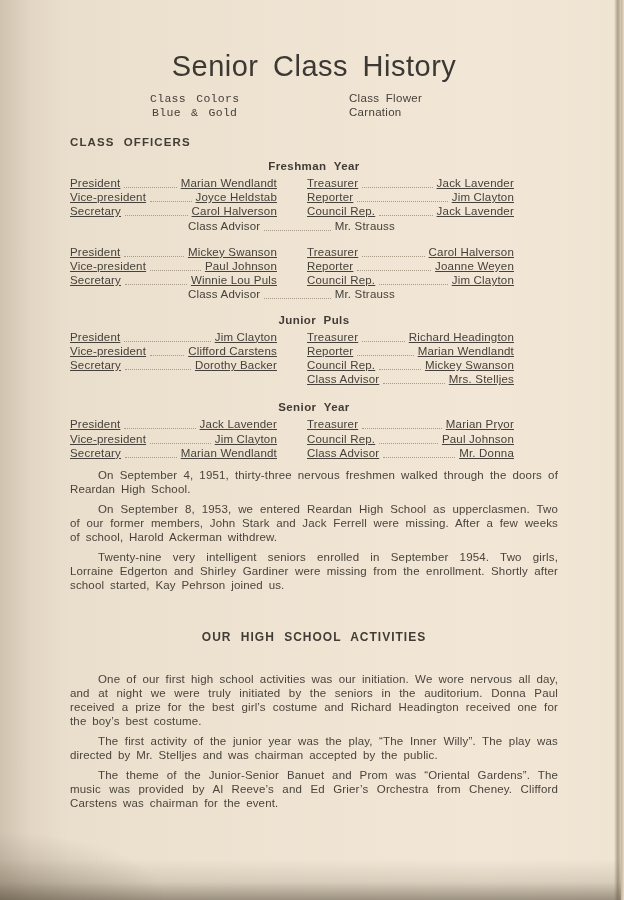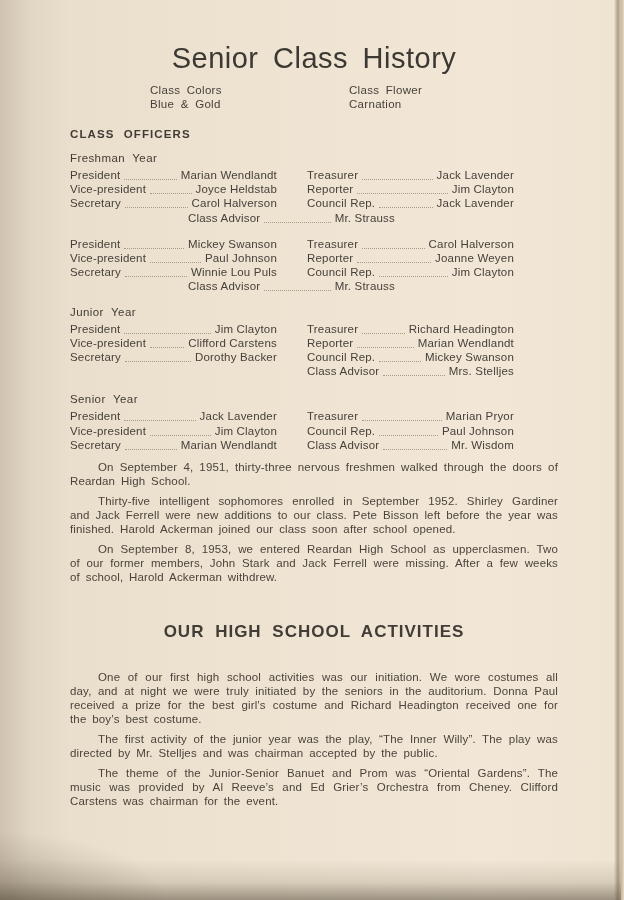--- a/index.html
+++ b/index.html
@@ -19,58 +19,58 @@
   }
   .edge-line{
     position:absolute;top:0;bottom:0;right:3px;width:7px;
     background:linear-gradient(90deg, rgba(0,0,0,0), rgba(104,88,66,0.50) 55%, rgba(104,88,66,0.18));
   }
   .edge-strip{
     position:absolute;top:0;bottom:0;right:0;width:3px;
     background:linear-gradient(90deg,#c4b49a,#e7dbc5);
   }
   .content{
-    position:absolute;left:70px;top:0;width:488px;height:684px;
+    position:absolute;left:70px;top:8px;width:488px;height:684px;
   }
   .title{
     margin-top:42px;text-align:center;
     font-size:29px;font-weight:400;letter-spacing:0.5px;word-spacing:6px;
     color:#3c3833;
   }
   .colors-row{position:relative;height:29px;margin-top:9px;font-size:11.5px;line-height:13.5px;}
-  .colors-left{position:absolute;left:80px;top:0;text-align:left;letter-spacing:0.3px;word-spacing:3px;}
+  .colors-left{position:absolute;left:80px;top:0;text-align:center;letter-spacing:0.3px;word-spacing:3px;font-family:Liberation Mono, monospace;}
   .colors-right{position:absolute;left:279px;top:0;width:92px;text-align:left;letter-spacing:0.3px;word-spacing:3px;}
   .officers-heading{
     margin-top:15px;
     font-size:11.5px;font-weight:700;letter-spacing:1.1px;word-spacing:5px;color:#413c35;
   }
   .year{margin-top:12px;}
   .year-h{
-    font-size:11.5px;font-weight:400;
+    text-align:center;font-size:11.5px;font-weight:700;
     letter-spacing:0.4px;word-spacing:4px;margin-bottom:4px;color:#413c35;
   }
   .otable{width:444px;display:flex;justify-content:space-between;}
-  .ocol{width:207px;}
+  .ocol{width:207px;text-decoration:underline;}
   .orow{display:flex;font-size:11.5px;line-height:14.2px;letter-spacing:0.2px;}
   .olabel{white-space:nowrap;}
   .oval{white-space:nowrap;text-align:right;}
   .lead{
     flex:1 1 auto;min-width:8px;height:11px;align-self:flex-start;
     border-bottom:1px dotted #a79a86;margin:0 4px;
   }
   .advrow{width:207px;margin-left:118px;display:flex;font-size:11.5px;line-height:14.2px;letter-spacing:0.2px;}
   .para{
     margin:6px 0 0 0;font-size:11.5px;line-height:14px;
     text-align:justify;text-indent:28px;letter-spacing:0.15px;word-spacing:2.5px;
     color:#4a443c;
   }
   .para.first{margin-top:8px;}
   .activities-heading{
     margin-top:38px;text-align:center;
-    font-size:17px;font-weight:700;letter-spacing:1px;word-spacing:5px;color:#413c35;
+    font-size:12px;font-weight:700;letter-spacing:1px;word-spacing:5px;color:#413c35;
   }
   .act-para-first{margin-top:28px;}
 </style>
 </head>
 <body>
 
 <div class="page">
   <div class="content">
 
     <div class="title">Senior Class History</div>
@@ -171,21 +171,21 @@
         </div>
       </div>
       <div class="advrow">
           <span class="olabel">Class Advisor</span>
           <span class="lead"></span>
           <span class="oval">Mr. Strauss</span>
         </div>
     </div>
 
     <div class="year">
-      <div class="year-h">Junior Year</div>
+      <div class="year-h">Junior Puls</div>
       <div class="otable">
         <div class="ocol">
           <div class="orow">
               <span class="olabel">President</span>
               <span class="lead"></span>
               <span class="oval">Jim Clayton</span>
             </div>
           <div class="orow">
               <span class="olabel">Vice-president</span>
               <span class="lead"></span>
@@ -249,33 +249,33 @@
               <span class="oval">Marian Pryor</span>
             </div>
           <div class="orow">
               <span class="olabel">Council Rep.</span>
               <span class="lead"></span>
               <span class="oval">Paul Johnson</span>
             </div>
           <div class="orow">
               <span class="olabel">Class Advisor</span>
               <span class="lead"></span>
-              <span class="oval">Mr. Wisdom</span>
+              <span class="oval">Mr. Donna</span>
             </div>
         </div>
       </div>
     </div>
 
     <p class="para first">On September 4, 1951, thirty-three nervous freshmen walked through the doors of Reardan High School.</p>
-    <p class="para">Thirty-five intelligent sophomores enrolled in September 1952. Shirley Gardiner and Jack Ferrell were new additions to our class. Pete Bisson left before the year was finished. Harold Ackerman joined our class soon after school opened.</p>
     <p class="para">On September 8, 1953, we entered Reardan High School as upperclasmen. Two of our former members, John Stark and Jack Ferrell were missing. After a few weeks of school, Harold Ackerman withdrew.</p>
+    <p class="para">Twenty-nine very intelligent seniors enrolled in September 1954. Two girls, Lorraine Edgerton and Shirley Gardiner were missing from the enrollment. Shortly after school started, Kay Pehrson joined us.</p>
 
     <div class="activities-heading">OUR HIGH SCHOOL ACTIVITIES</div>
 
-    <p class="para act-para-first">One of our first high school activities was our initiation. We wore costumes all day, and at night we were truly initiated by the seniors in the auditorium. Donna Paul received a prize for the best girl’s costume and Richard Headington received one for the boy’s best costume.</p>
+    <p class="para act-para-first">One of our first high school activities was our initiation. We wore nervous all day, and at night we were truly initiated by the seniors in the auditorium. Donna Paul received a prize for the best girl’s costume and Richard Headington received one for the boy’s best costume.</p>
     <p class="para">The first activity of the junior year was the play, “The Inner Willy”. The play was directed by Mr. Stelljes and was chairman accepted by the public.</p>
     <p class="para">The theme of the Junior-Senior Banuet and Prom was “Oriental Gardens”. The music was provided by Al Reeve’s and Ed Grier’s Orchestra from Cheney. Clifford Carstens was chairman for the event.</p>
 
   </div>
 
   <div class="edge-line"></div>
   <div class="edge-strip"></div>
 </div>
 
 </body></html>

